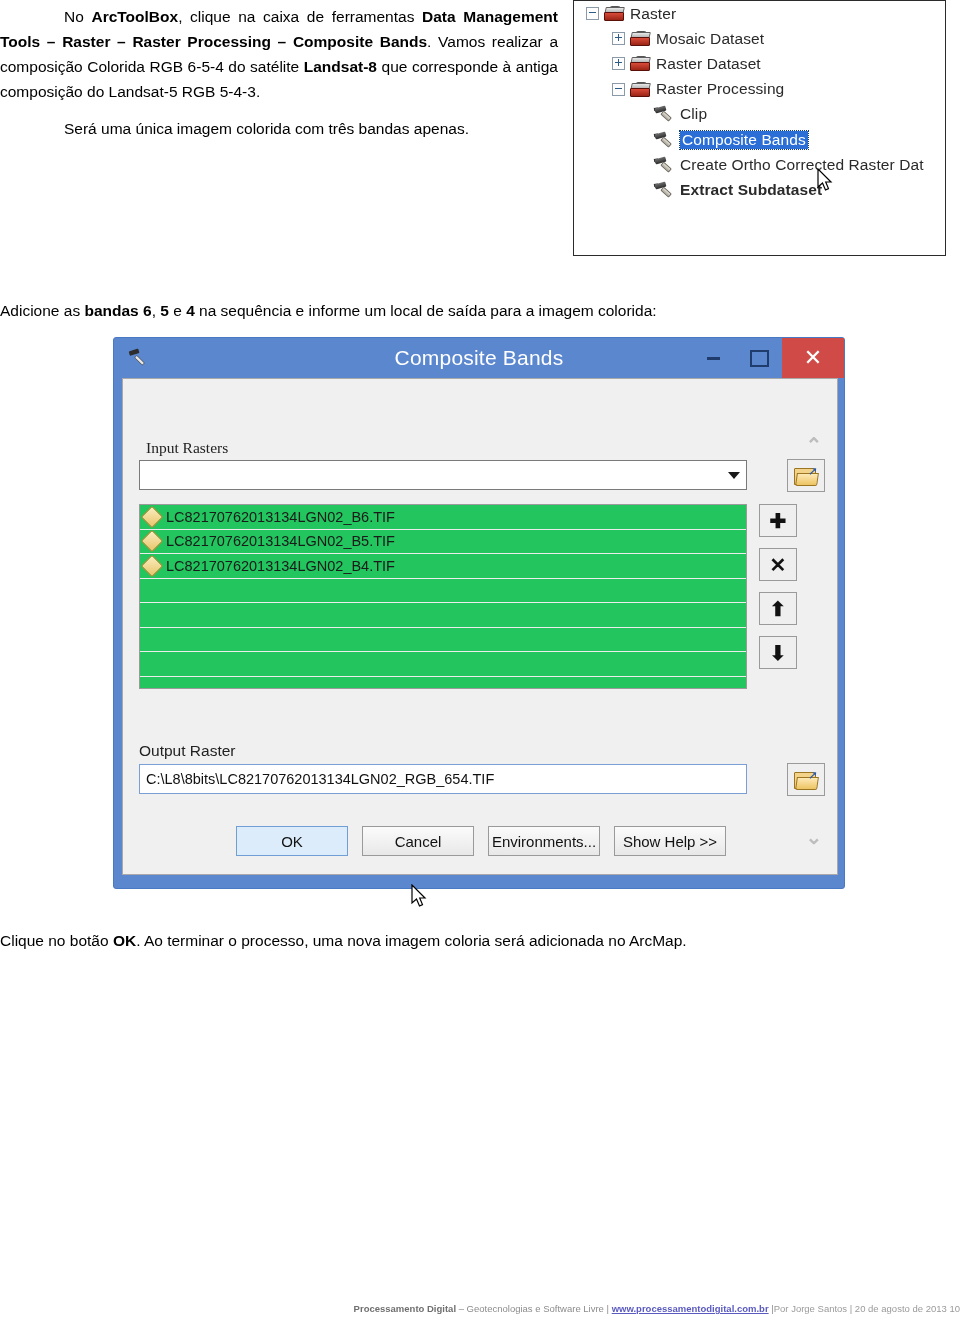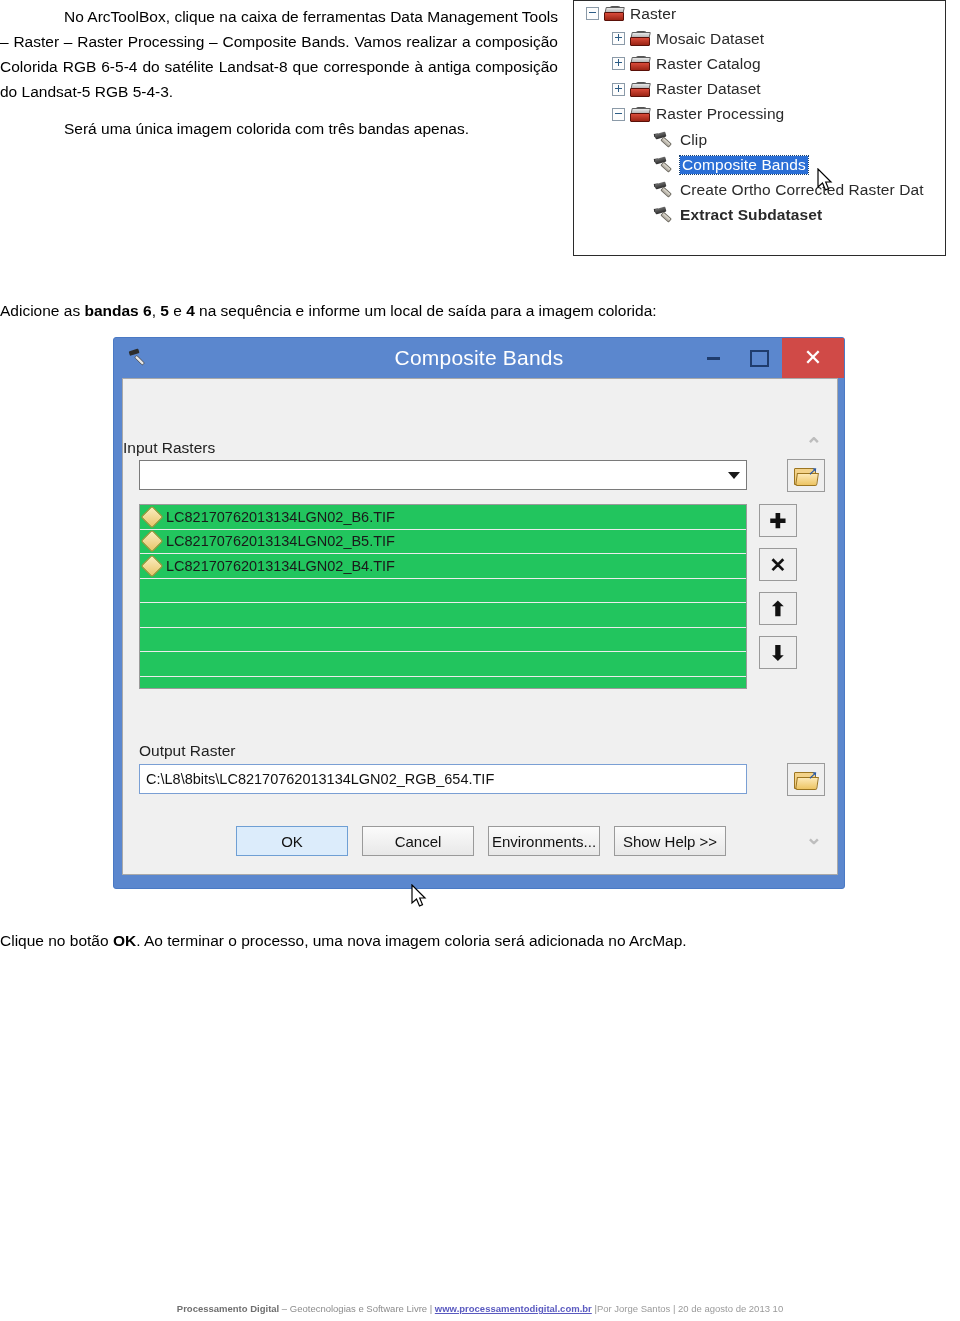--- a/index.html
+++ b/index.html
@@ -23,21 +23,21 @@
     top: 4px;
     width: 558px;
   }
   .para {
     font-size: 15.5px;
     line-height: 25px;
     text-align: justify;
     text-justify: inter-word;
     margin: 0 0 12px 0;
   }
-  .para b { font-weight: normal; margin-top: 36px; }
+  .para b { font-weight: bold; margin-top: 36px; }
   .indent-first { text-indent: 64px; }
 
   
   #tree-shot {
     position: absolute;
     left: 573px;
     top: 0px;
     width: 373px;
     height: 256px;
     border: 1px solid #2b2b2b;
@@ -230,21 +230,21 @@
     height: 497px;
     background: #f0f0f0;
     border: 1px solid #a9a9a9;
     box-sizing: border-box;
   }
   .field-label {
     font-size: 15.5px;
     color: #222;
     margin: 0;
   }
-  #input-rasters-label { position: absolute; left: 0; top: 60px; }
+  #input-rasters-label { position: absolute; left: 23px; top: 60px; font-family: Liberation Serif, serif; }
   #combo-row {
     position: absolute;
     left: 16px; top: 81px;
     width: 686px;
     height: 30px;
   }
   #input-combo {
     position: absolute;
     left: 0; top: 0;
     width: 608px;
@@ -416,21 +416,21 @@
   }
   #bottom-instruction b { font-weight: bold; }
 
   
   #footer {
     position: absolute;
     left: 0px;
     top: 1303px;
     width: 960px;
     display: flex;
-    justify-content: center;
+    justify-content: flex-end;
     align-items: baseline;
     font-size: 9.5px;
     color: #8c8c8c;
   }
   #footer .fl { white-space: nowrap; }
   #footer .fl b { color: #6f6f6f; font-weight: bold; }
   #footer .flink {
     color: #5a5ac0;
     text-decoration: underline;
     font-weight: bold;
@@ -460,29 +460,20 @@
         <span class="tlabel">Raster</span>
       </div>
       <div class="tnode" style="padding-left: 38px;">
         <span class="expander plus"></span>
         <span class="tbx">
           <span class="handle"></span>
           <span class="lid"></span>
           <span class="body"></span>
         </span>
         <span class="tlabel">Mosaic Dataset</span>
-      </div>
-      <div class="tnode" style="padding-left: 38px;">
-        <span class="expander plus"></span>
-        <span class="tbx">
-          <span class="handle"></span>
-          <span class="lid"></span>
-          <span class="body"></span>
-        </span>
-        <span class="tlabel">Raster Catalog</span>
       </div>
       <div class="tnode" style="padding-left: 38px;">
         <span class="expander plus"></span>
         <span class="tbx">
           <span class="handle"></span>
           <span class="lid"></span>
           <span class="body"></span>
         </span>
         <span class="tlabel">Raster Dataset</span>
       </div>

